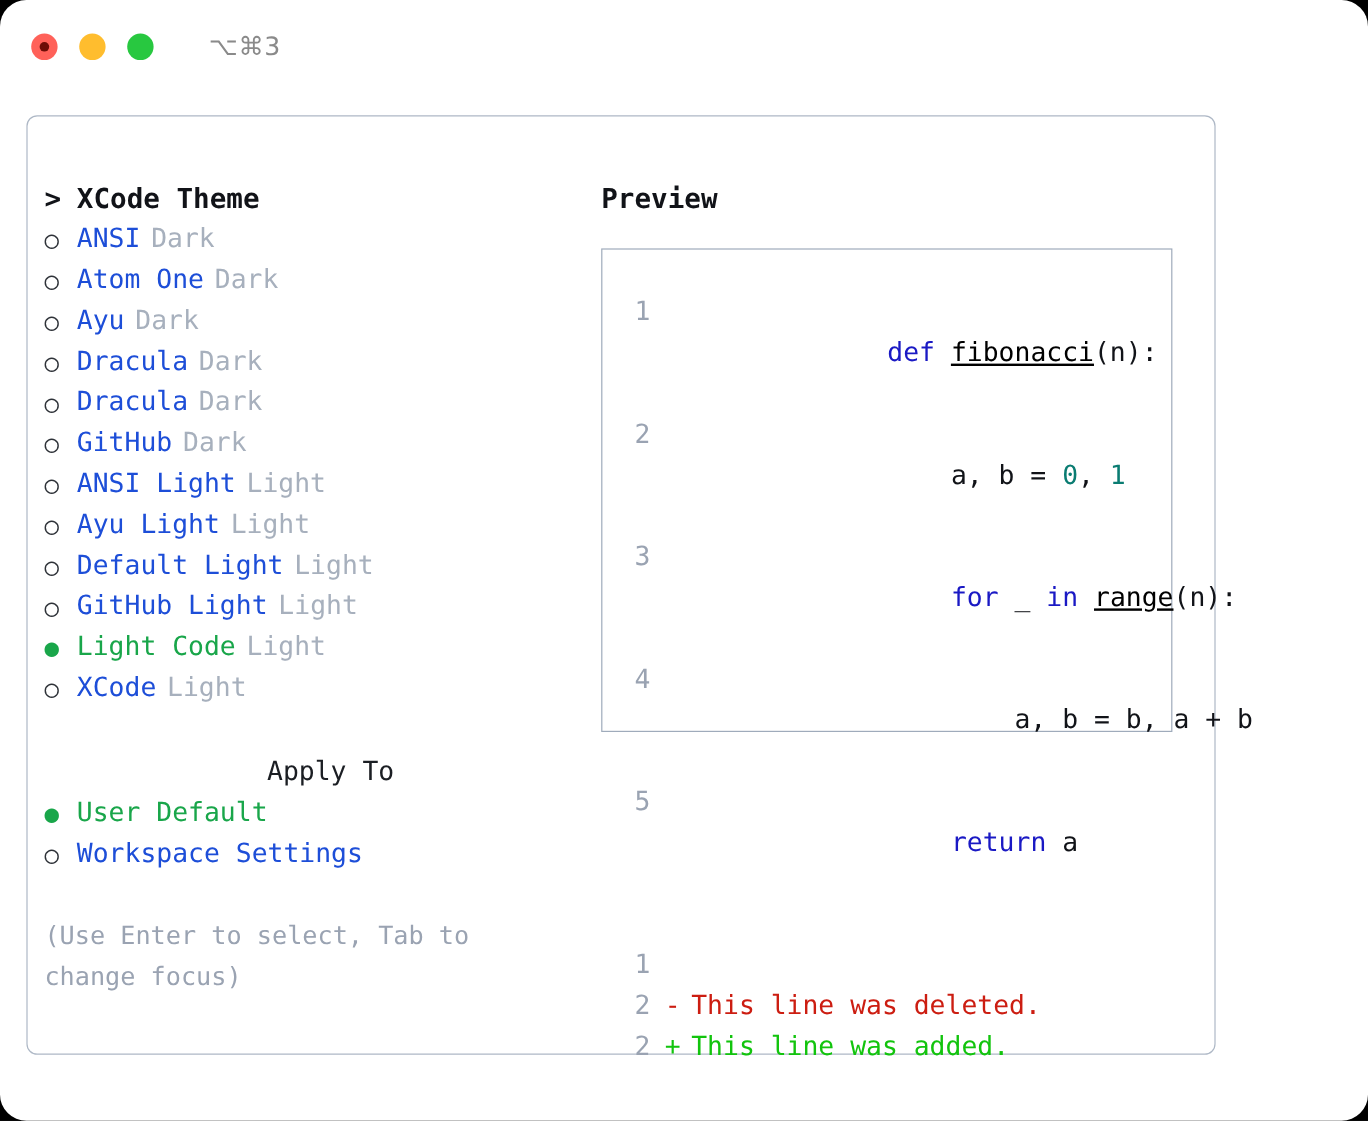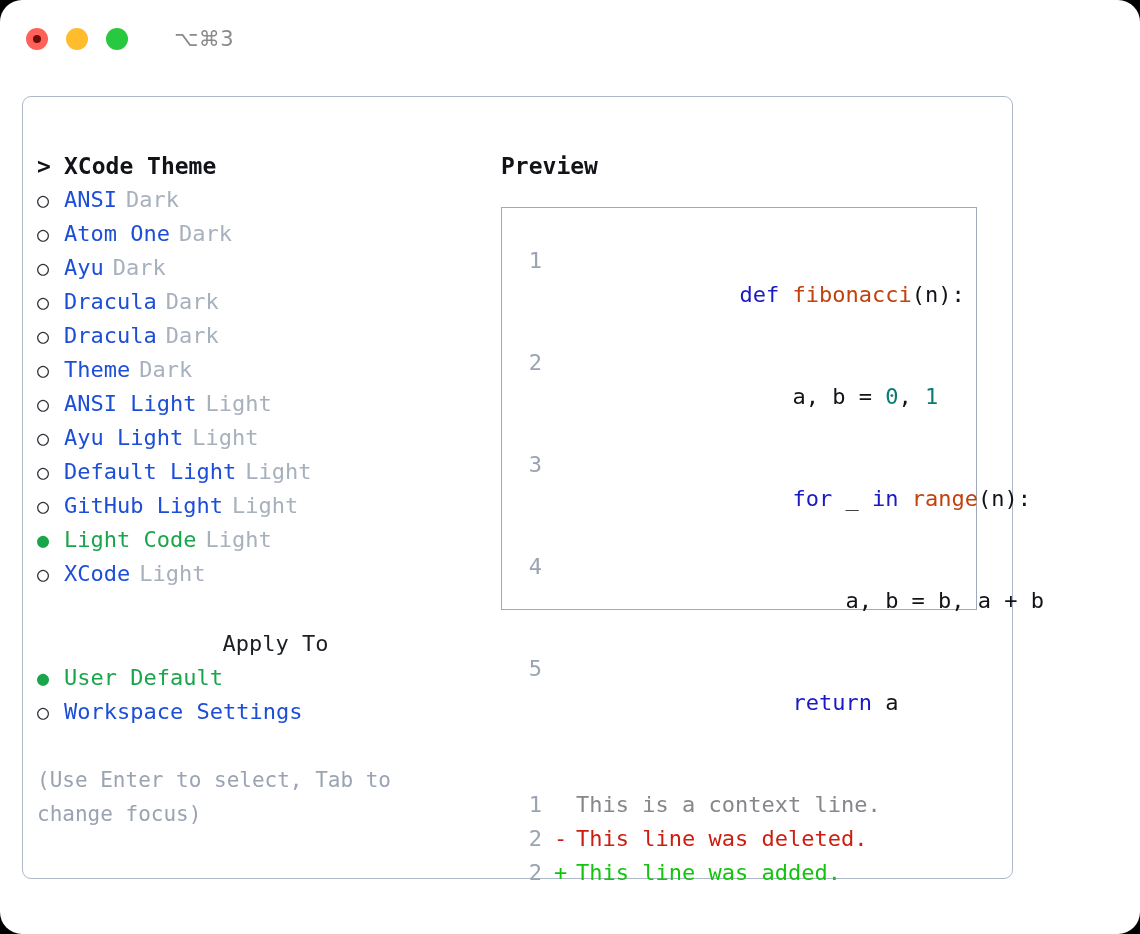--- a/index.html
+++ b/index.html
@@ -201,21 +201,21 @@
     display: inline-block;
     width: 28px;
     flex: 0 0 28px;
     text-align: right;
     color: #9aa3b2;
     margin-right: 12px;
   }
   .code-text { white-space: pre; }
 
   .tok-kw   { color: #1a19c4; }
-  .tok-fn   { color: #c2410c; }
+  .tok-fn   { color: #000000; text-decoration: underline; }
   .tok-num  { color: #0a7c72; }
   .tok-txt  { color: #111318; }
 
   .diff-gap { height: 34px; }
   .diff-marker {
     display: inline-block;
     width: 22px;
     flex: 0 0 22px;
     white-space: pre;
   }
@@ -272,21 +272,21 @@
         </div>
 
         <div class="opt-row">
           <span class="opt-marker">○</span>
           <span class="opt-label">Dracula</span>
           <span class="opt-suffix">Dark</span>
         </div>
 
         <div class="opt-row">
           <span class="opt-marker">○</span>
-          <span class="opt-label">Theme</span>
+          <span class="opt-label">GitHub</span>
           <span class="opt-suffix">Dark</span>
         </div>
 
         <div class="opt-row">
           <span class="opt-marker">○</span>
           <span class="opt-label">ANSI Light</span>
           <span class="opt-suffix">Light</span>
         </div>
 
         <div class="opt-row">
@@ -380,21 +380,20 @@
             <span class="code-text">
               <span class="tok-txt">    </span><span class="tok-kw">return</span><span class="tok-txt"> a</span>
             </span>
           </div>
 
           <div class="diff-gap"></div>
 
           <div class="code-line">
             <span class="gutter">1</span>
             <span class="diff-marker diff-context"> </span>
-            <span class="code-text diff-context">This is a context line.</span>
           </div>
 
           <div class="code-line">
             <span class="gutter">2</span>
             <span class="diff-marker diff-del">-</span>
             <span class="code-text diff-del">This line was deleted.</span>
           </div>
 
           <div class="code-line">
             <span class="gutter">2</span>

